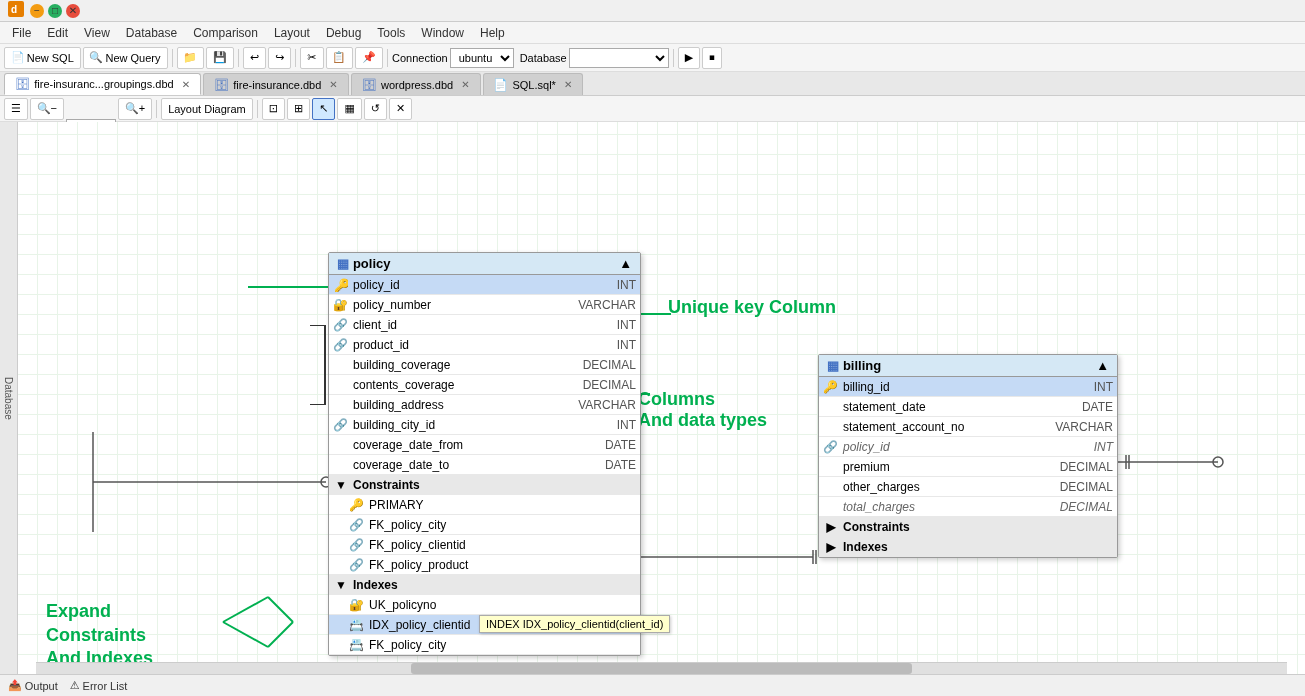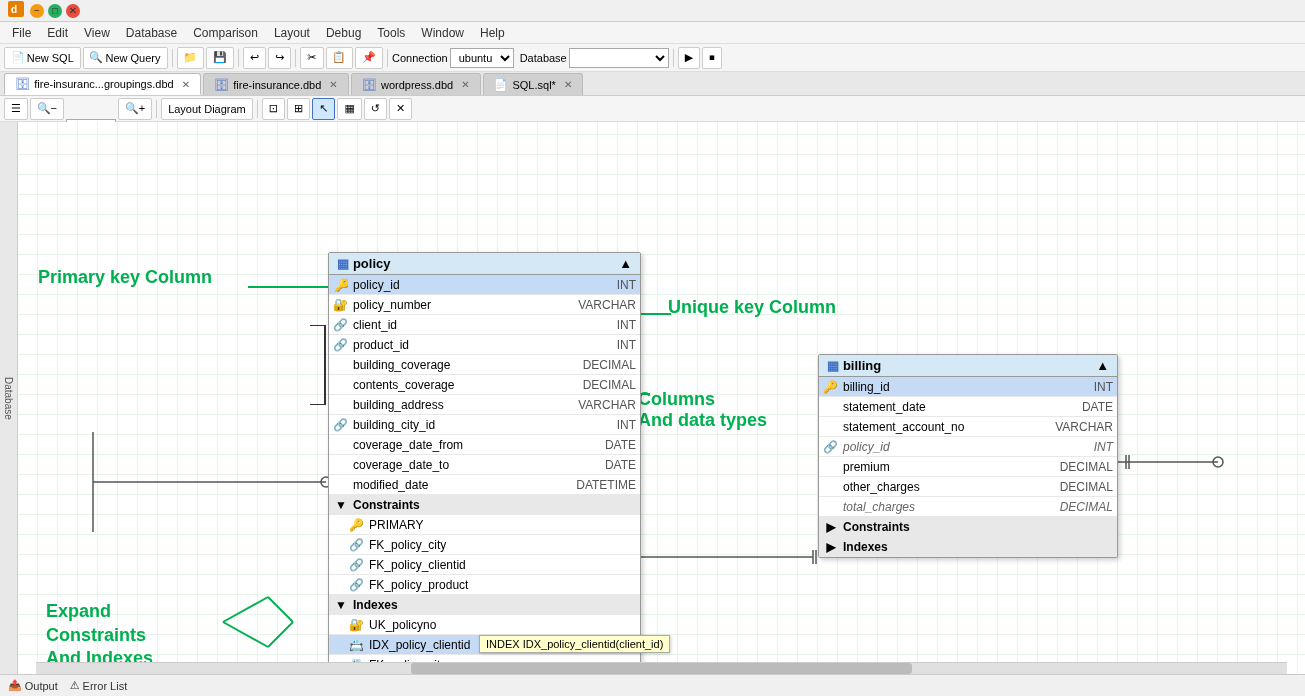--- a/index.html
+++ b/index.html
@@ -238,23 +238,20 @@
       <line x1="308" y1="360" x2="75" y2="360" stroke="#555" stroke-width="1.5"></line>
       <line x1="75" y1="310" x2="75" y2="410" stroke="#555" stroke-width="1.5"></line>
       <circle cx="308" cy="360" r="5" fill="none" stroke="#555" stroke-width="1.5"></circle>
 
       <line x1="1098" y1="340" x2="1200" y2="340" stroke="#555" stroke-width="1.5"></line>
       <line x1="1108" y1="333" x2="1108" y2="347" stroke="#555" stroke-width="1.5"></line>
       <line x1="1111" y1="333" x2="1111" y2="347" stroke="#555" stroke-width="1.5"></line>
       <circle cx="1200" cy="340" r="5" fill="none" stroke="#555" stroke-width="1.5"></circle>
     </svg>
 
-    <div class="annotation" style="left: 20px; top: 145px; color: #00b050;">
-      <span>Primary key Column</span>
-    </div>
 
     <svg style="position:absolute; top:155px; left:230px; pointer-events:none;" width="95" height="20">
       <line x1="0" y1="10" x2="85" y2="10" stroke="#00b050" stroke-width="2"></line>
       <polygon points="85,5 95,10 85,15" fill="#00b050"></polygon>
     </svg>
 
 
     <svg style="position:absolute; top:203px; left:287px; pointer-events:none;" width="30" height="80">
       <line x1="20" y1="0" x2="20" y2="80" stroke="#333" stroke-width="2"></line>
       <line x1="5" y1="0" x2="20" y2="0" stroke="#333" stroke-width="2"></line>
@@ -365,25 +362,20 @@
         <span class="row-name">coverage_date_from</span>
         <span class="row-type">DATE</span>
       </div>
 
       <div class="db-table-row">
         <span class="row-icon"></span>
         <span class="row-name">coverage_date_to</span>
         <span class="row-type">DATE</span>
       </div>
 
-      <div class="db-table-row">
-        <span class="row-icon"></span>
-        <span class="row-name">modified_date</span>
-        <span class="row-type">DATETIME</span>
-      </div>
 
       <div class="db-table-row section-header">
         <span class="row-icon">▼</span>
         <span>Constraints</span>
       </div>
       <div class="db-table-row" style="padding-left:20px;">
         <span class="row-icon" style="color:#e6a817;">🔑</span>
         <span class="row-name">PRIMARY</span>
       </div>
       <div class="db-table-row" style="padding-left:20px;">

